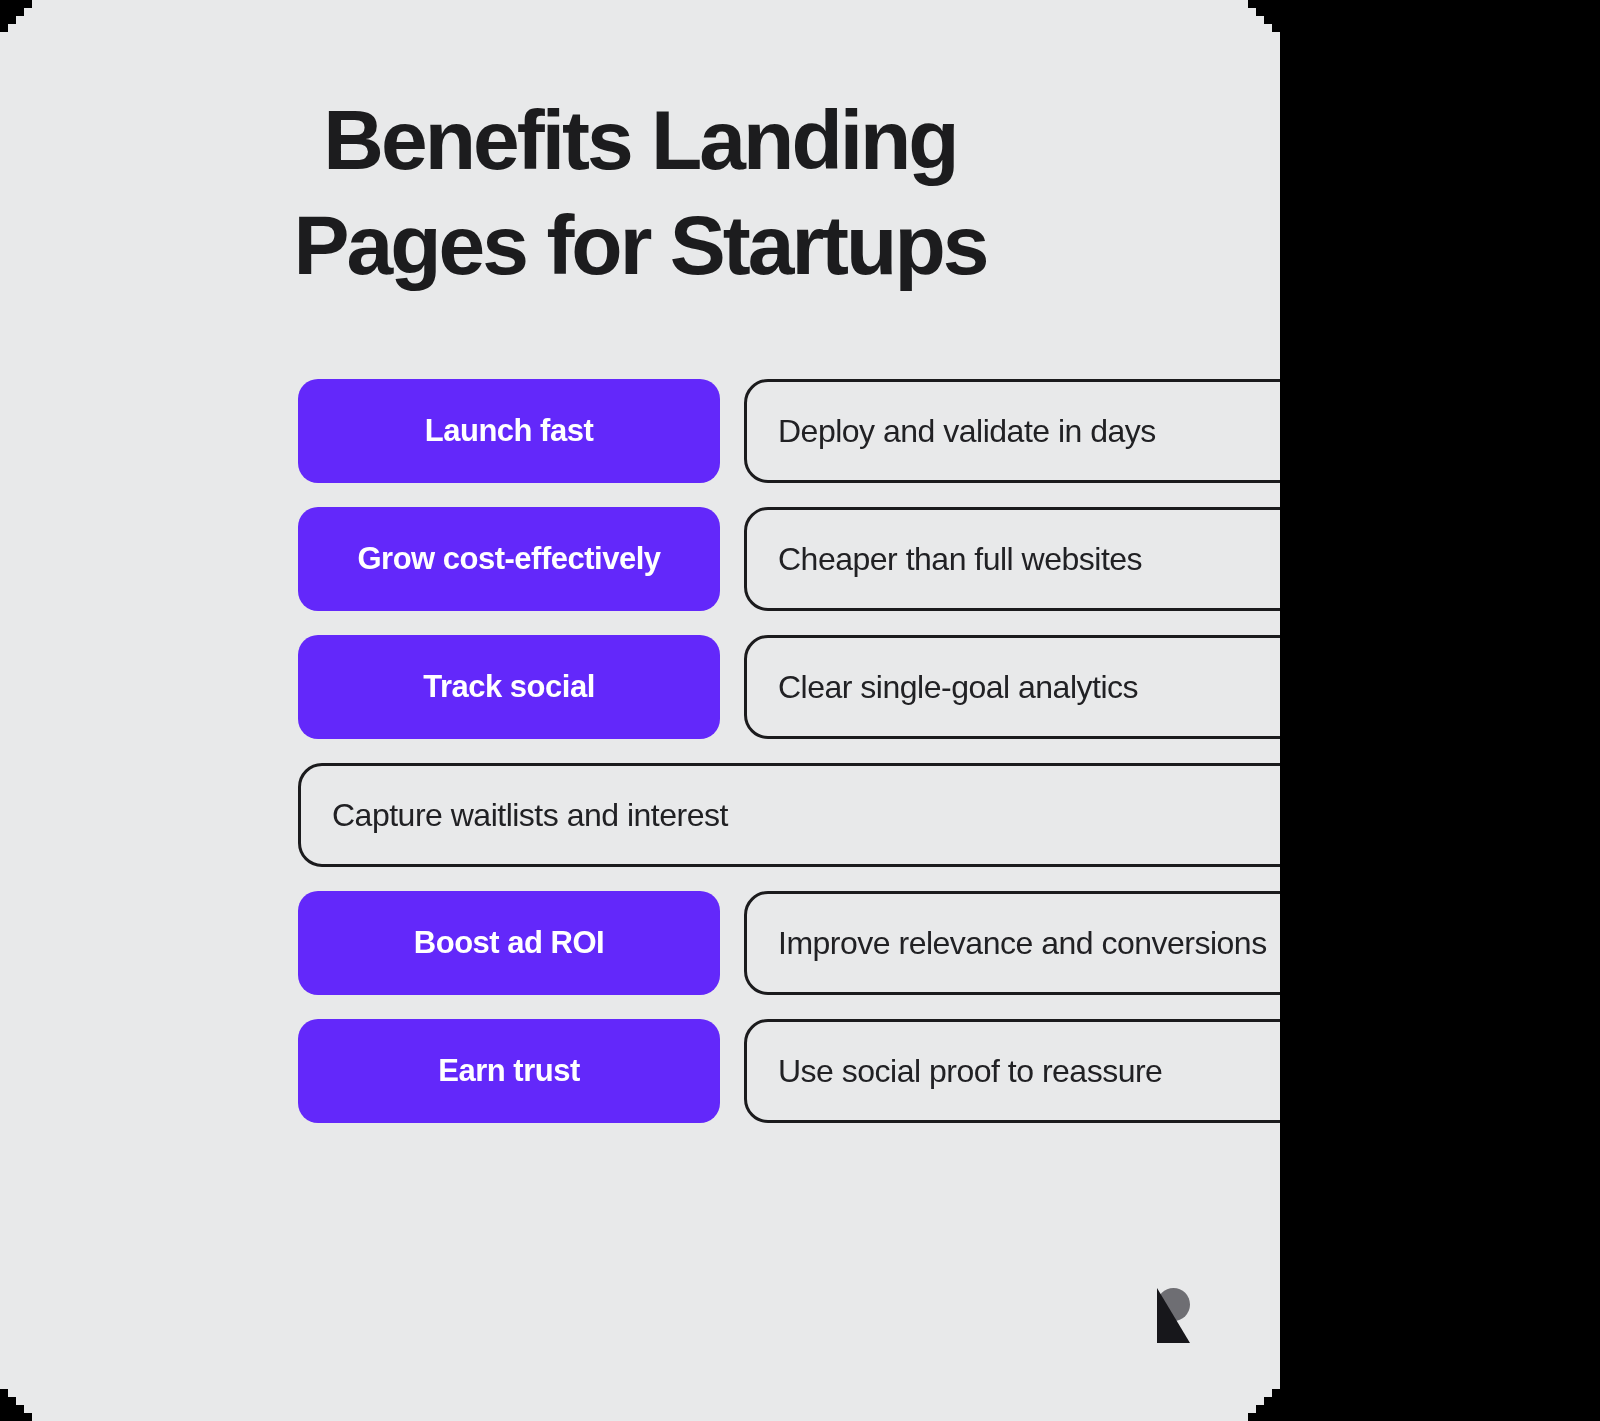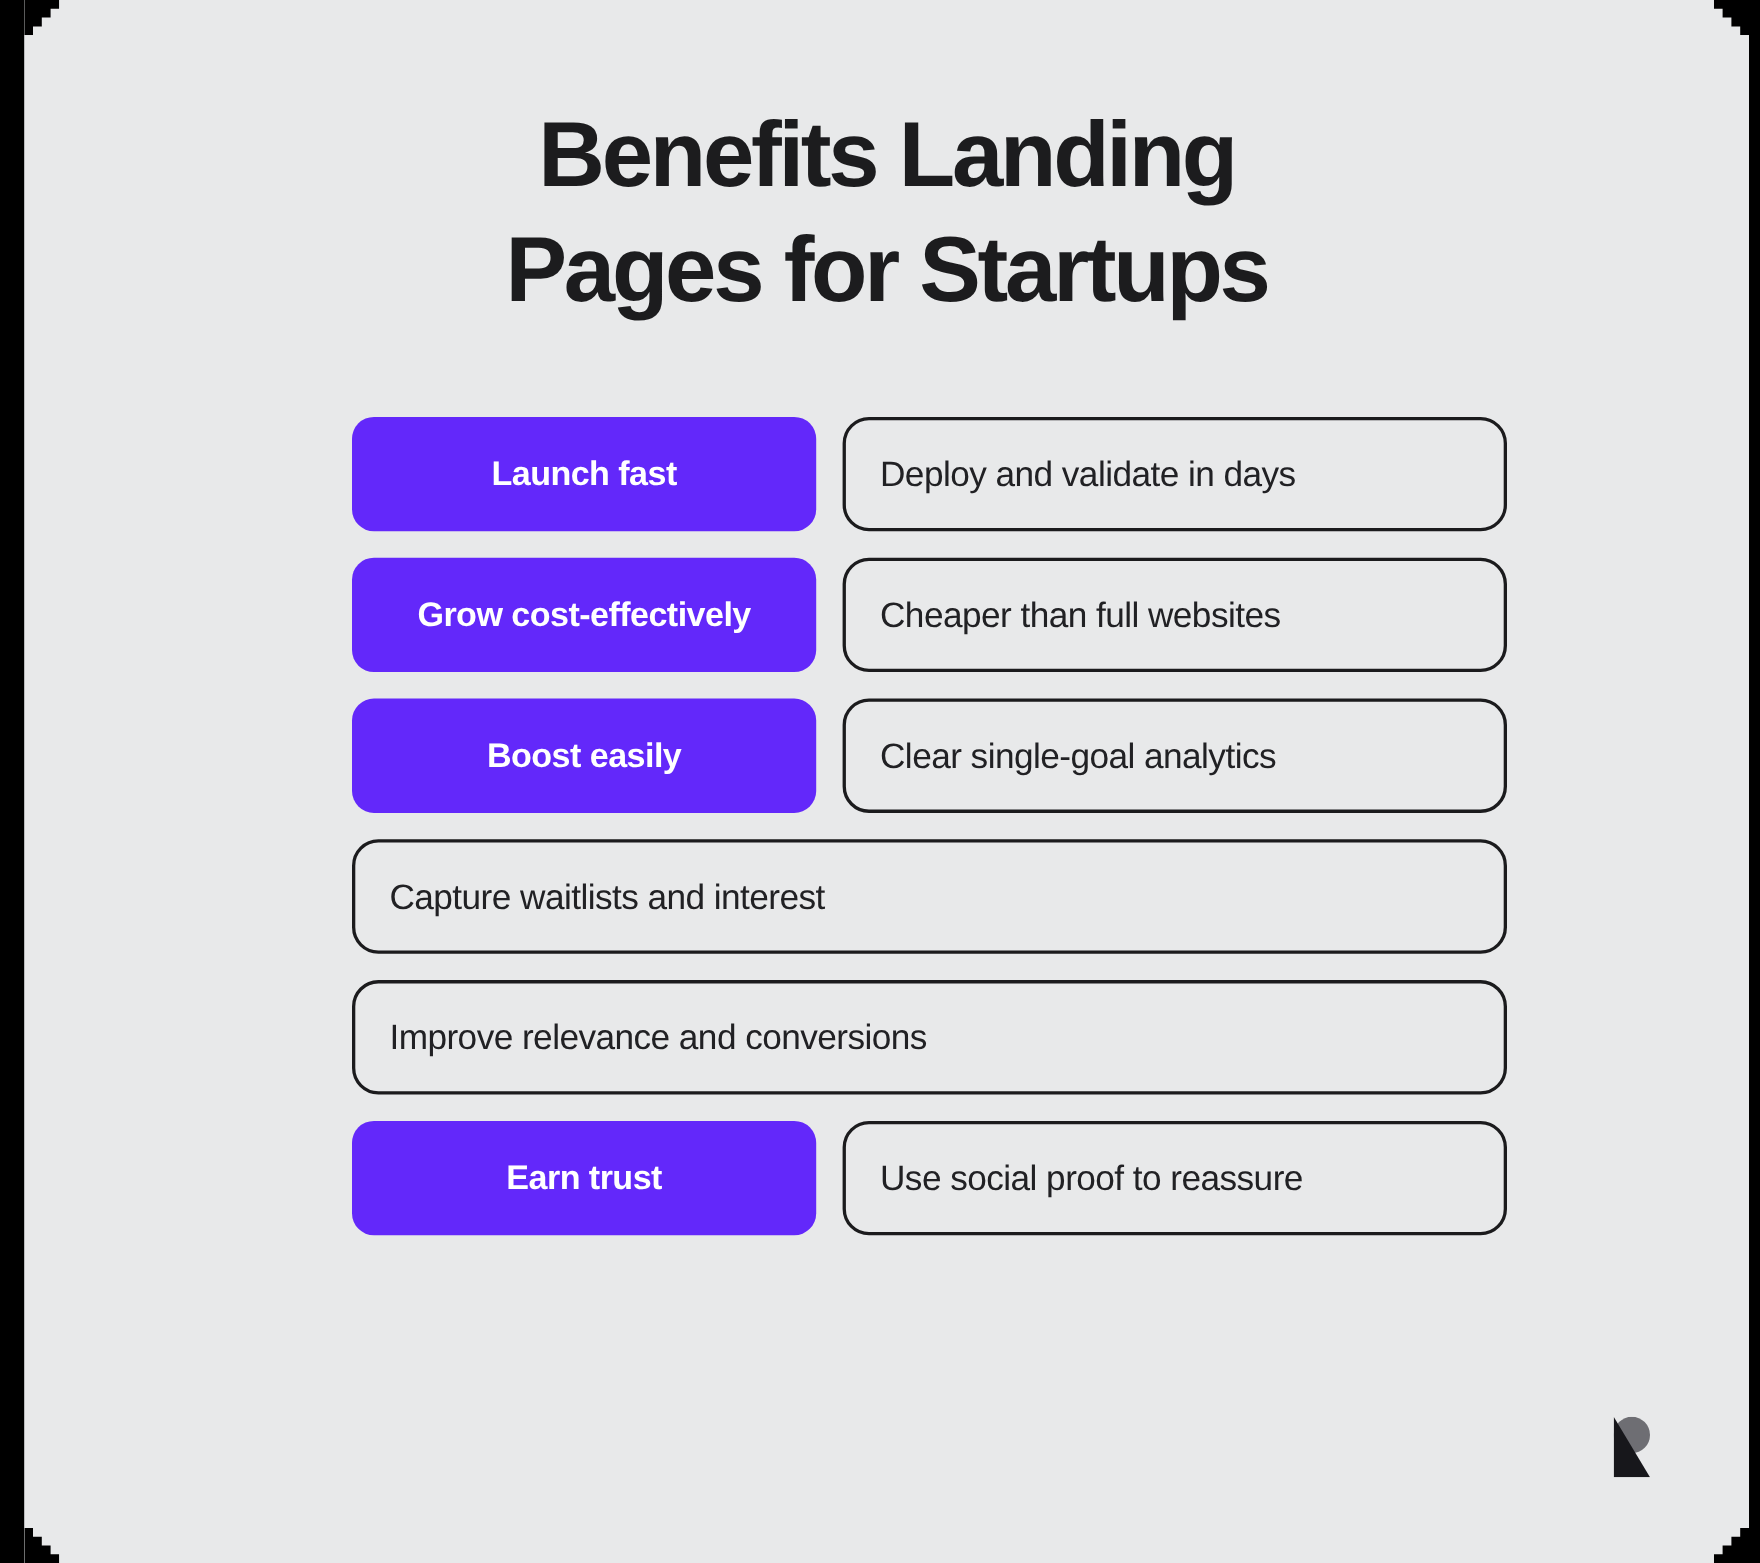--- a/index.html
+++ b/index.html
@@ -2,26 +2,25 @@
 <html><head>
 <meta charset="utf-8">
 <style>
   html, body {
     margin: 0;
     padding: 0;
     background: #000;
   }
   .canvas {
     position: relative;
-    width: 1568px;
+    width: 1280px;
     height: 1421px;
     background: #e8e9ea;
     overflow: hidden;
     font-family: "Liberation Sans", sans-serif;
-    margin-left: 22px;
   }
 
   
   .corner {
     position: absolute;
     width: 32px;
     height: 32px;
     background: #000;
     clip-path: polygon(0 0, 100% 0, 100% 25%, 75% 25%, 75% 50%,
                        50% 50%, 50% 75%, 25% 75%, 25% 100%, 0 100%);
@@ -112,29 +111,30 @@
       <div class="pill">Launch fast</div>
       <div class="desc">Deploy and validate in days</div>
     </div>
 
     <div class="row">
       <div class="pill">Grow cost-effectively</div>
       <div class="desc">Cheaper than full websites</div>
     </div>
 
     <div class="row">
-      <div class="pill">Boost easily</div>
+      <div class="pill">Track social</div>
       <div class="desc">Clear single-goal analytics</div>
     </div>
 
     <div class="row">
       <div class="desc">Capture waitlists and interest</div>
     </div>
 
     <div class="row">
+      <div class="pill">Boost ad ROI</div>
       <div class="desc">Improve relevance and conversions</div>
     </div>
 
     <div class="row">
       <div class="pill">Earn trust</div>
       <div class="desc">Use social proof to reassure</div>
     </div>
 
     <div class="row">
     </div>

